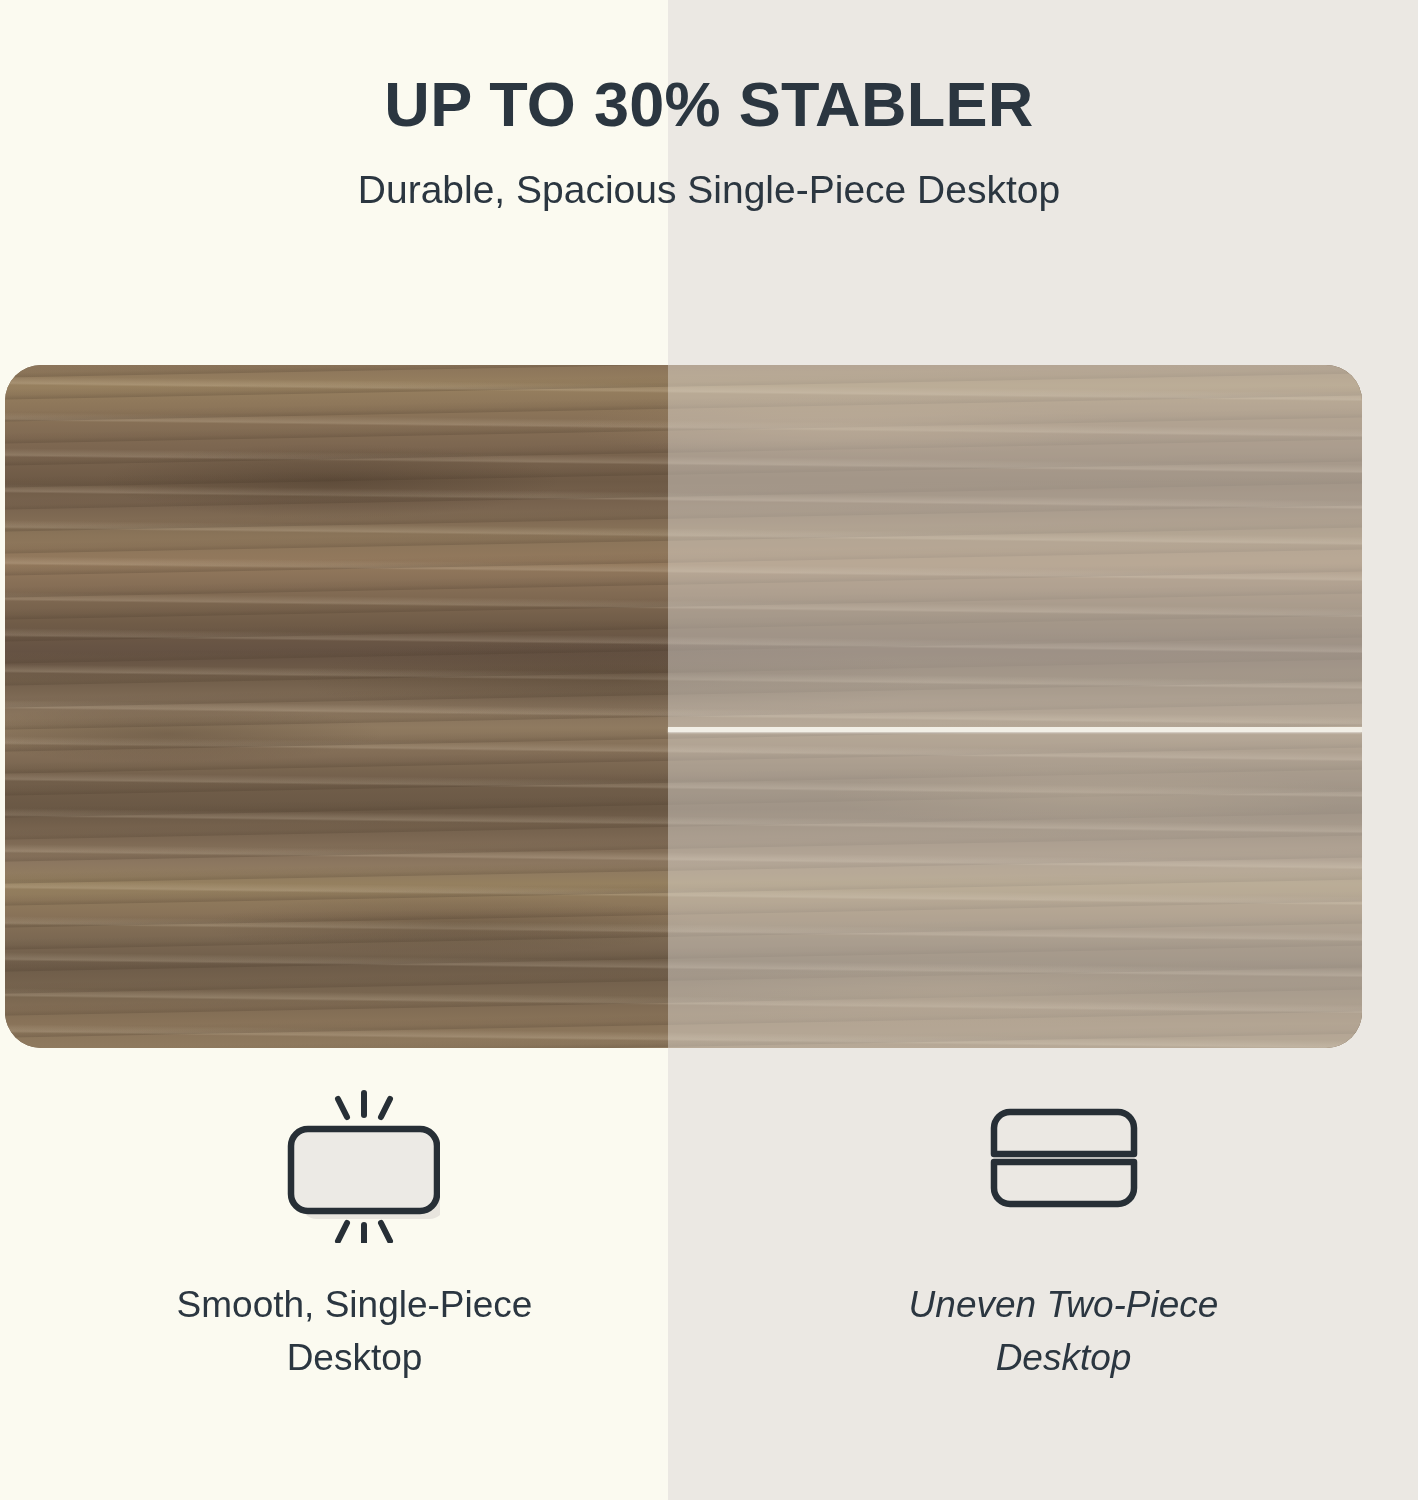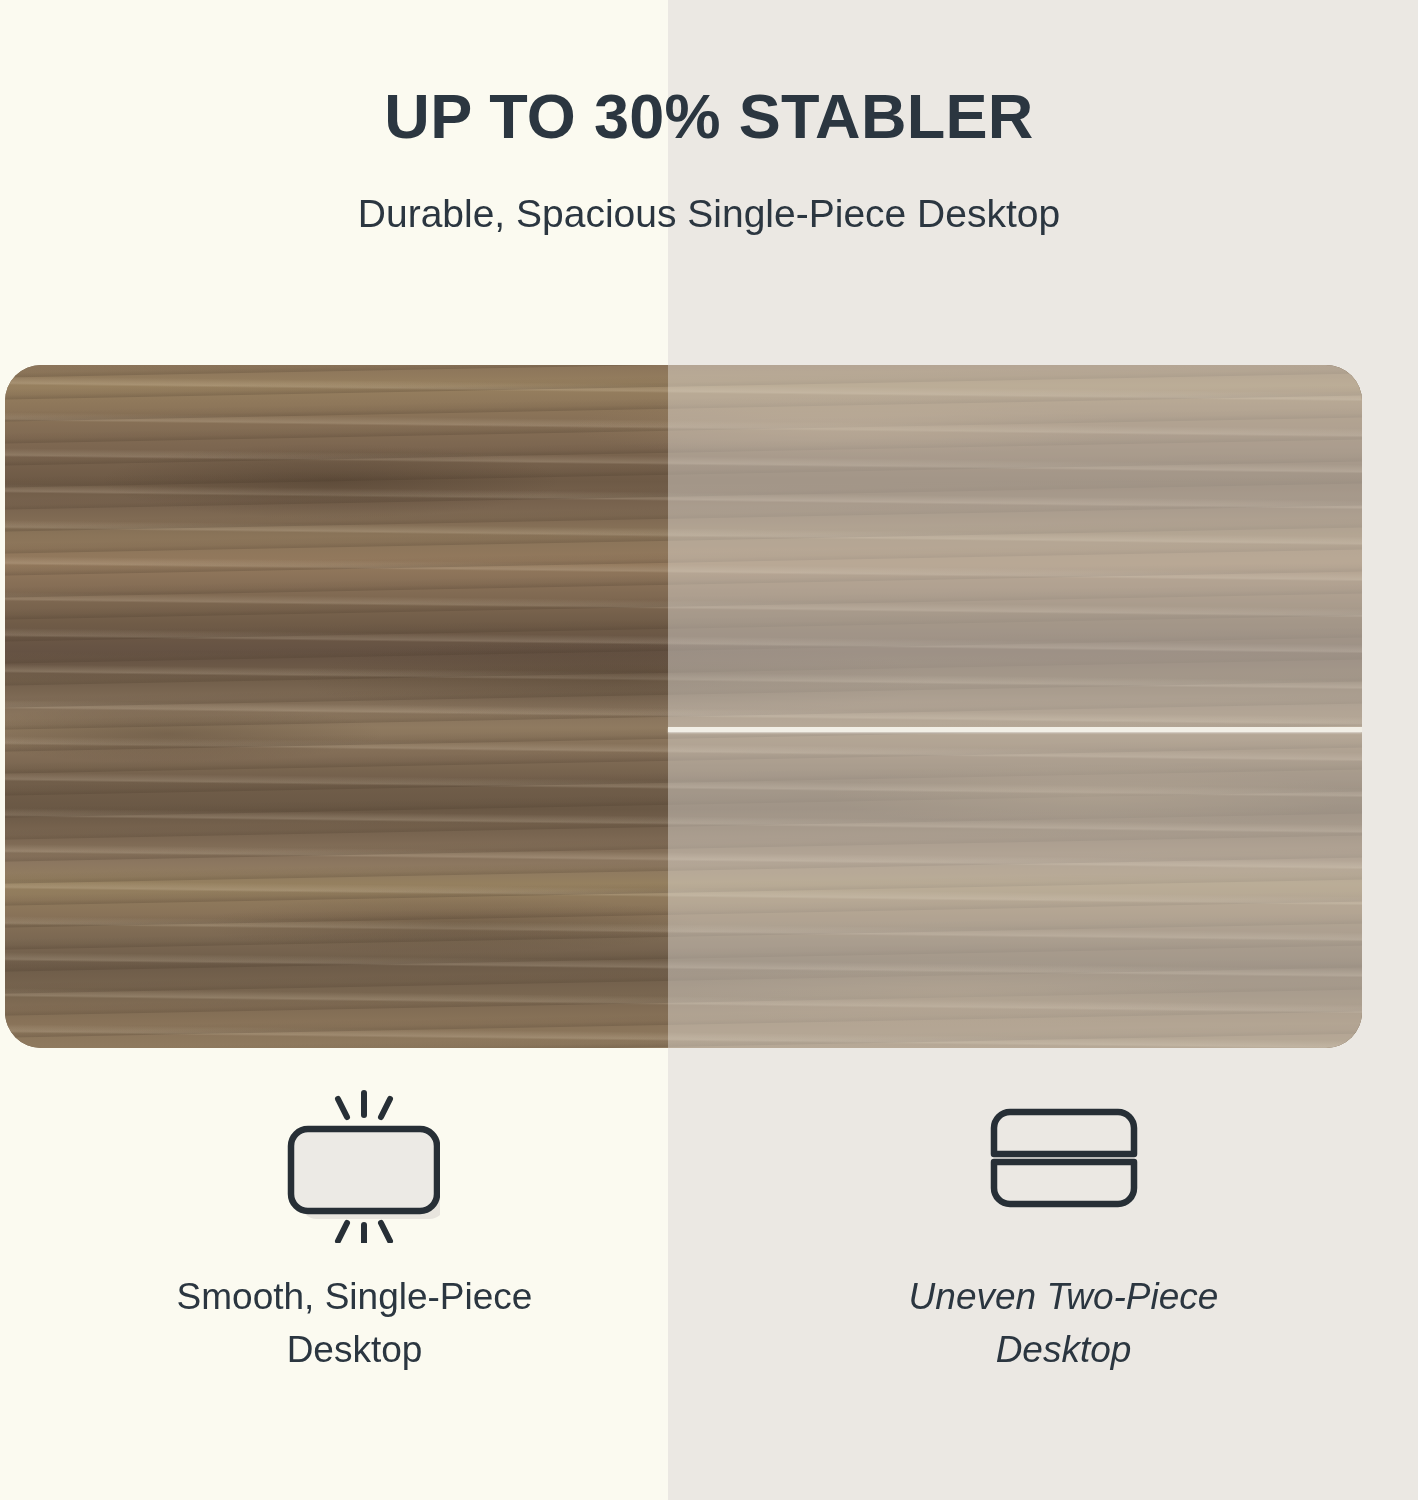--- a/index.html
+++ b/index.html
@@ -35,31 +35,31 @@
   
   .header {
     position: absolute;
     top: 0;
     left: 0;
     width: 1418px;
     text-align: center;
     z-index: 6;
   }
   .headline {
-    margin: 12px;
+    margin: 0;
     padding-top: 72px;
     font-size: 63px;
     font-weight: 700;
     letter-spacing: 0.3px;
     color: #2B3640;
     line-height: 1.04;
     white-space: nowrap;
   }
   .subhead {
-    margin: 8px;
+    margin: 0;
     padding-top: 31px;
     font-size: 39px;
     font-weight: 400;
     color: #2B3640;
     line-height: 1.1;
     white-space: nowrap;
   }
 
   
   .panel {
@@ -176,21 +176,21 @@
     align-items: center;
     justify-content: center;
   }
   .caption {
     font-size: 37px;
     font-weight: 400;
     color: #2B3640;
     line-height: 1.42;
     text-align: center;
     white-space: pre-line;
-    margin: 4px;
+    margin: 12px;
   }
   .column.left  .caption { padding-top: 22px; }
   .column.right .caption { padding-top: 22px; font-style: italic; }
 </style>
 </head>
 <body>
 
 <div class="infographic">
 
   <div class="bg-half left"></div>

